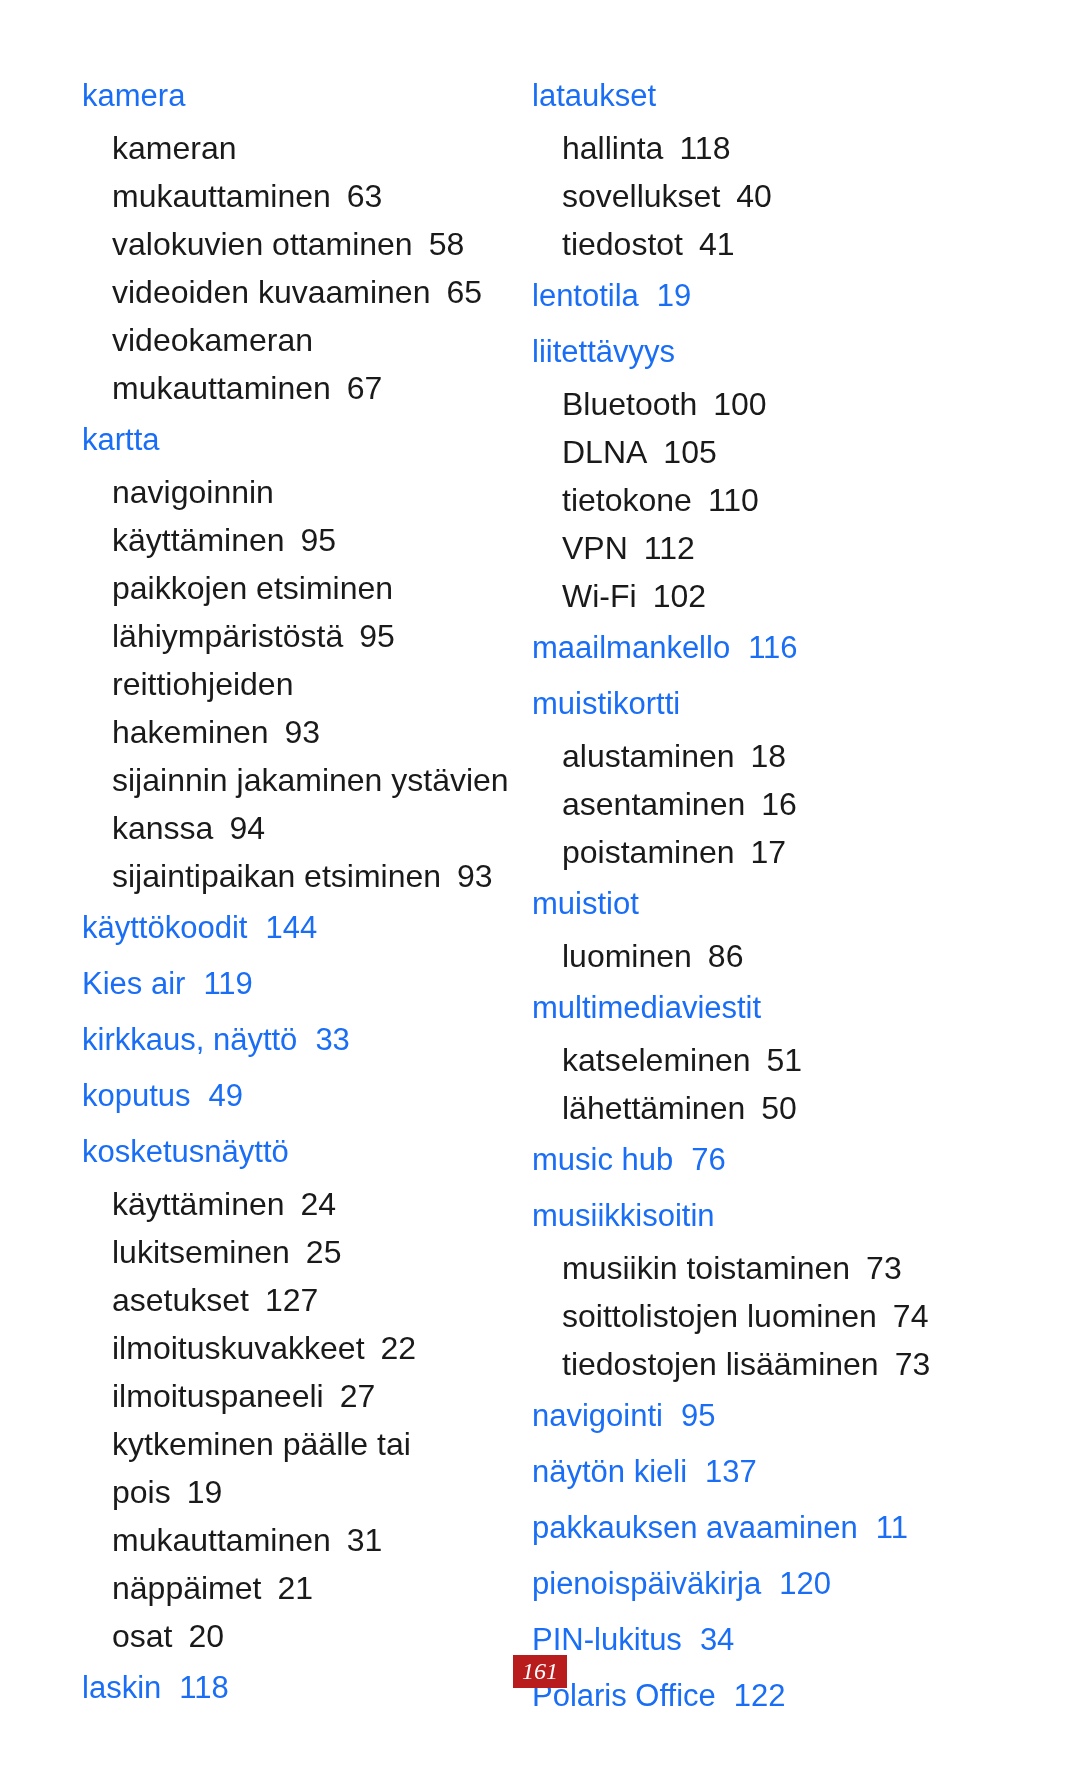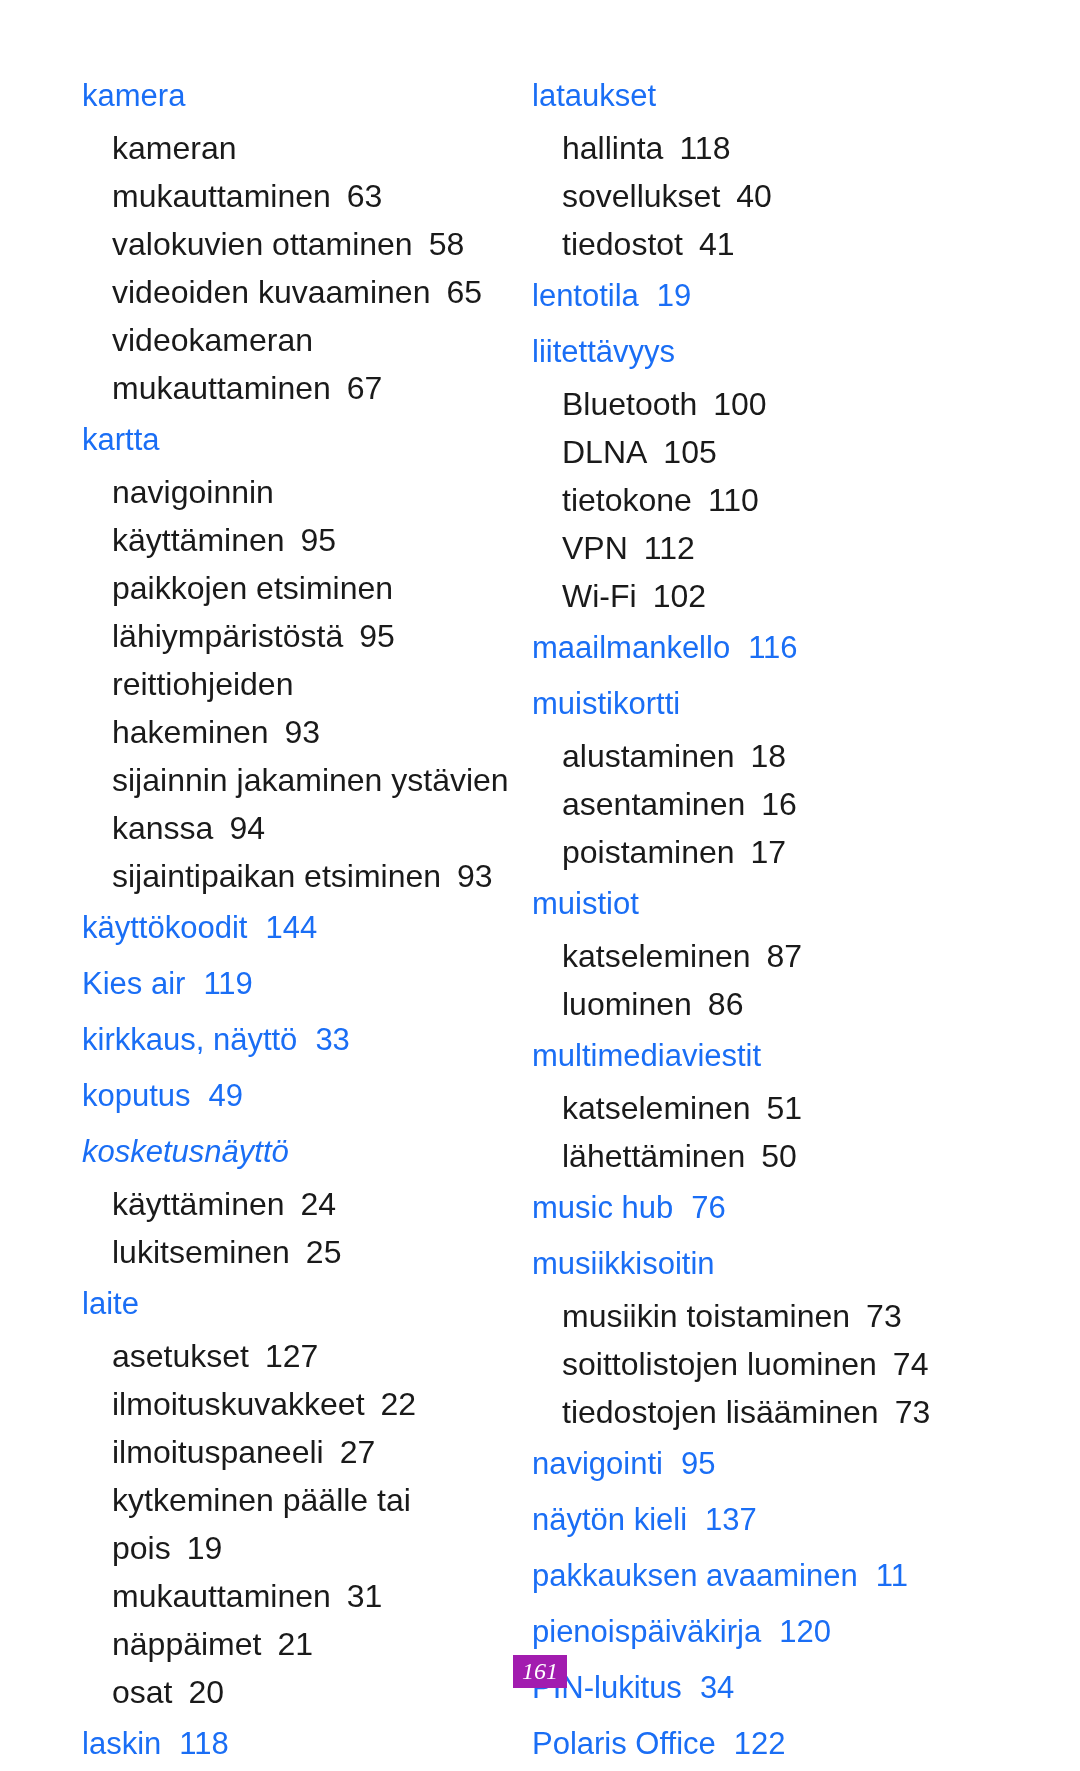--- a/index.html
+++ b/index.html
@@ -143,26 +143,25 @@
         <div class="entry-group standalone">
           <div class="head-line" style="color: rgb(26, 110, 245);"><span>Kies air</span><span class="pg">119</span></div>
         </div>
         <div class="entry-group standalone">
           <div class="head-line" style="color: rgb(26, 110, 245);"><span>kirkkaus, näyttö</span><span class="pg">33</span></div>
         </div>
         <div class="entry-group standalone">
           <div class="head-line" style="color: rgb(26, 110, 245);"><span>koputus</span><span class="pg">49</span></div>
         </div>
         <div class="entry-group has-subs">
-          <div class="head-line" style="color: rgb(26, 110, 245); font-style: italic;"><span>kosketusnäyttö</span></div>
+          <div class="head-line" style="color: rgb(26, 110, 245);"><span>kosketusnäyttö</span></div>
           <div class="sub-line" style="color: rgb(26, 26, 26);"><span>käyttäminen</span><span class="pg">24</span></div>
           <div class="sub-line" style="color: rgb(26, 26, 26);"><span>lukitseminen</span><span class="pg">25</span></div>
         </div>
         <div class="entry-group has-subs">
-          <div class="head-line" style="color: rgb(26, 110, 245);"><span>laite</span></div>
           <div class="sub-line" style="color: rgb(26, 26, 26);"><span>asetukset</span><span class="pg">127</span></div>
           <div class="sub-line" style="color: rgb(26, 26, 26);"><span>ilmoituskuvakkeet</span><span class="pg">22</span></div>
           <div class="sub-line" style="color: rgb(26, 26, 26);"><span>ilmoituspaneeli</span><span class="pg">27</span></div>
           <div class="sub-line" style="color: rgb(26, 26, 26);"><span>kytkeminen päälle tai</span></div>
           <div class="sub-line cont" style="color: rgb(26, 26, 26);"><span>pois</span><span class="pg">19</span></div>
           <div class="sub-line" style="color: rgb(26, 26, 26);"><span>mukauttaminen</span><span class="pg">31</span></div>
           <div class="sub-line" style="color: rgb(26, 26, 26);"><span>näppäimet</span><span class="pg">21</span></div>
           <div class="sub-line" style="color: rgb(26, 26, 26);"><span>osat</span><span class="pg">20</span></div>
         </div>
         <div class="entry-group standalone">
@@ -191,21 +190,20 @@
           <div class="head-line" style="color: rgb(26, 110, 245);"><span>maailmankello</span><span class="pg">116</span></div>
         </div>
         <div class="entry-group has-subs">
           <div class="head-line" style="color: rgb(26, 110, 245);"><span>muistikortti</span></div>
           <div class="sub-line" style="color: rgb(26, 26, 26);"><span>alustaminen</span><span class="pg">18</span></div>
           <div class="sub-line" style="color: rgb(26, 26, 26);"><span>asentaminen</span><span class="pg">16</span></div>
           <div class="sub-line" style="color: rgb(26, 26, 26);"><span>poistaminen</span><span class="pg">17</span></div>
         </div>
         <div class="entry-group has-subs">
           <div class="head-line" style="color: rgb(26, 110, 245);"><span>muistiot</span></div>
-          <div class="sub-line" style="color: rgb(26, 26, 26);"><span>katseleminen</span><span class="pg">87</span></div>
           <div class="sub-line" style="color: rgb(26, 26, 26);"><span>luominen</span><span class="pg">86</span></div>
         </div>
         <div class="entry-group has-subs">
           <div class="head-line" style="color: rgb(26, 110, 245);"><span>multimediaviestit</span></div>
           <div class="sub-line" style="color: rgb(26, 26, 26);"><span>katseleminen</span><span class="pg">51</span></div>
           <div class="sub-line" style="color: rgb(26, 26, 26);"><span>lähettäminen</span><span class="pg">50</span></div>
         </div>
         <div class="entry-group standalone">
           <div class="head-line" style="color: rgb(26, 110, 245);"><span>music hub</span><span class="pg">76</span></div>
         </div>
@@ -230,16 +228,16 @@
         <div class="entry-group standalone">
           <div class="head-line" style="color: rgb(26, 110, 245);"><span>PIN-lukitus</span><span class="pg">34</span></div>
         </div>
         <div class="entry-group standalone">
           <div class="head-line" style="color: rgb(26, 110, 245);"><span>Polaris Office</span><span class="pg">122</span></div>
         </div>
       </div>
   </div>
 
   <div class="footer">
-    <span class="footer-page" style="background: #a21caf;">161</span>
+    <span class="footer-page" style="background: #b91c1c;">161</span>
   </div>
 
 </div>
 
 </body></html>

